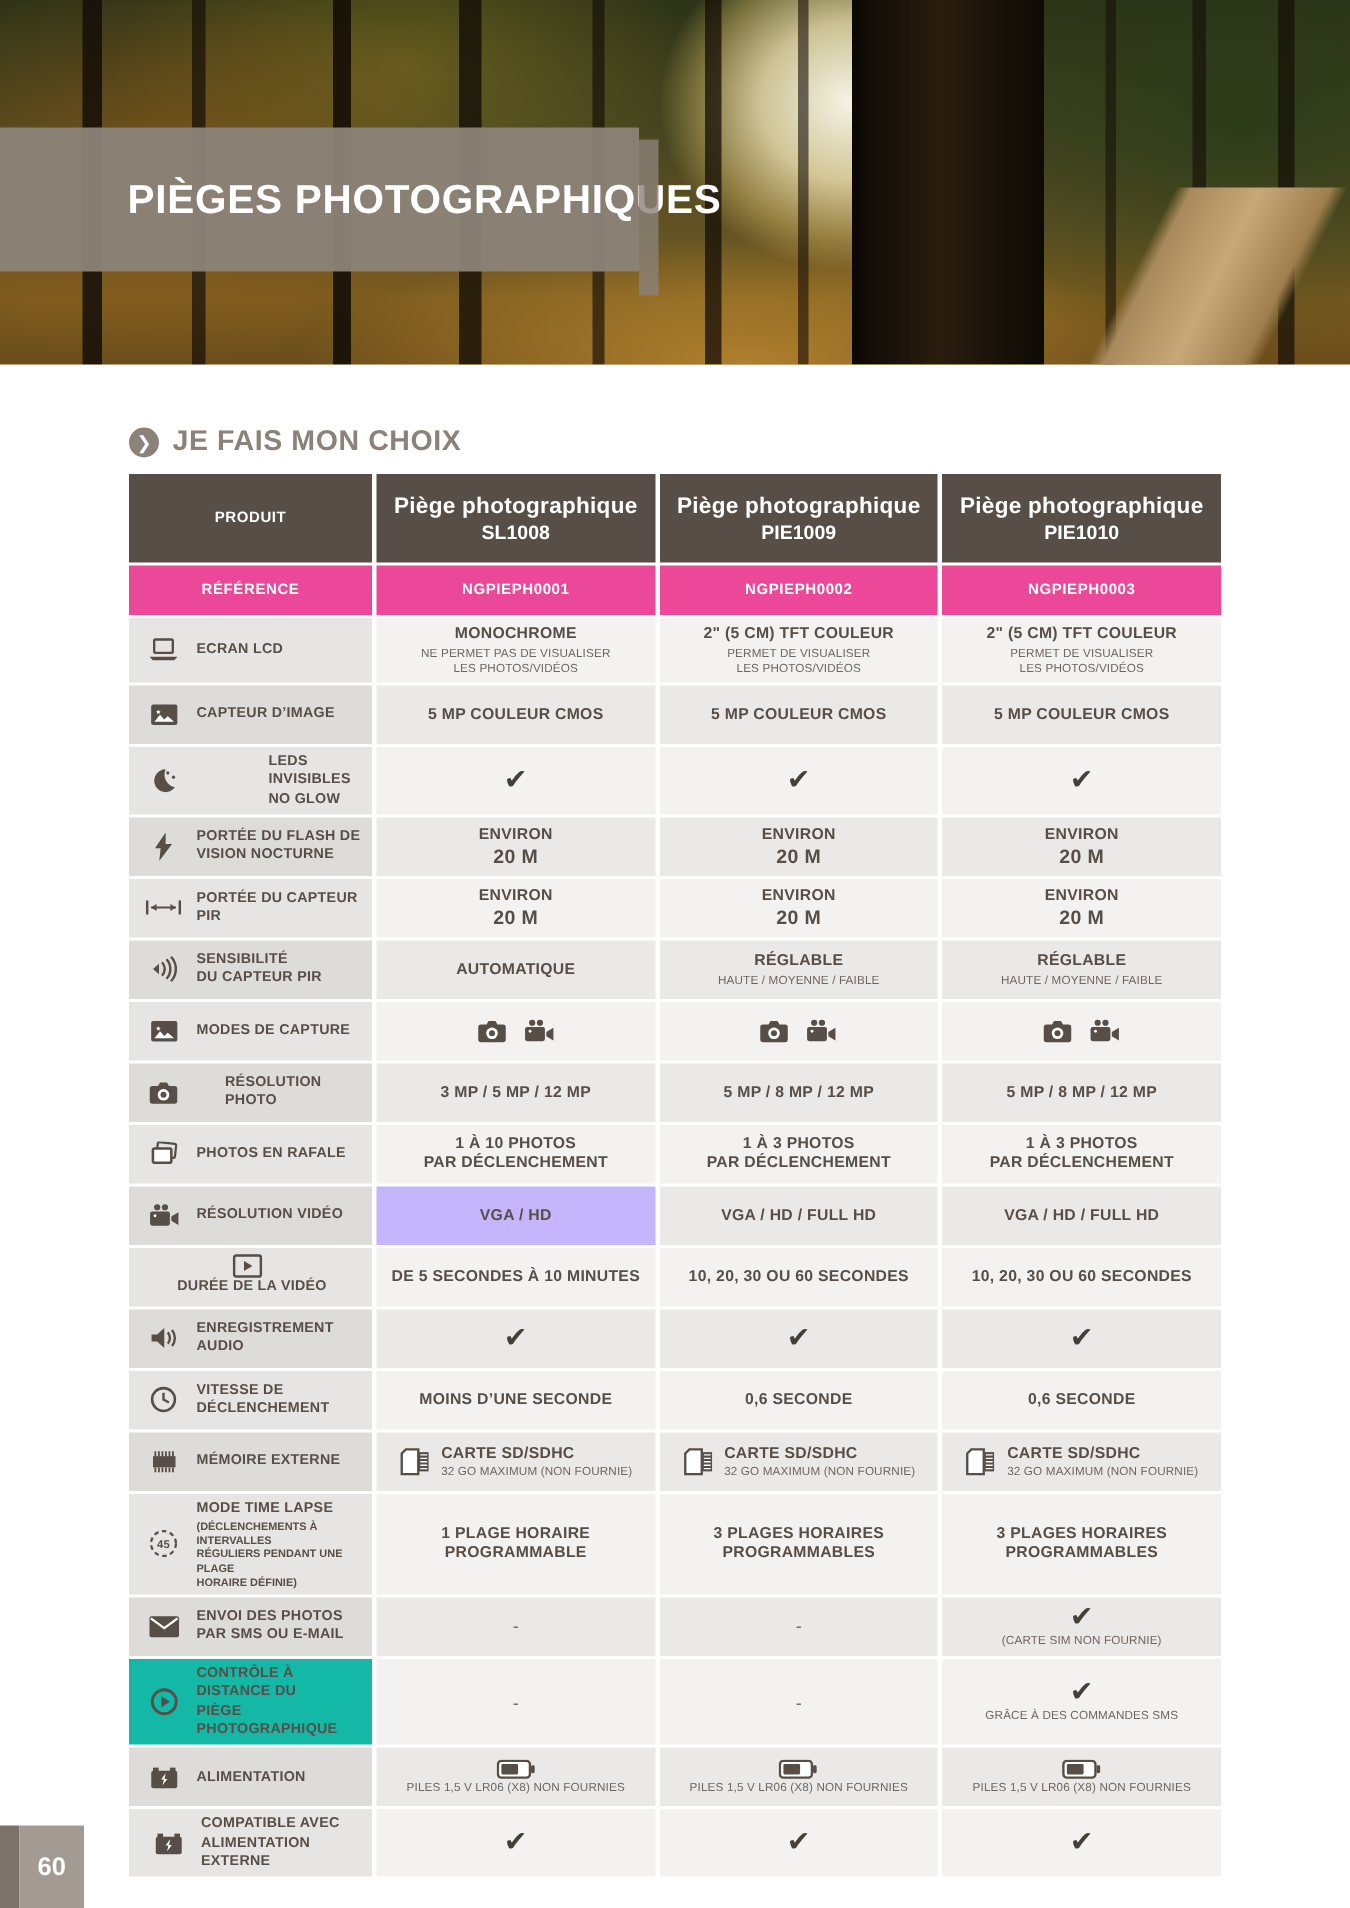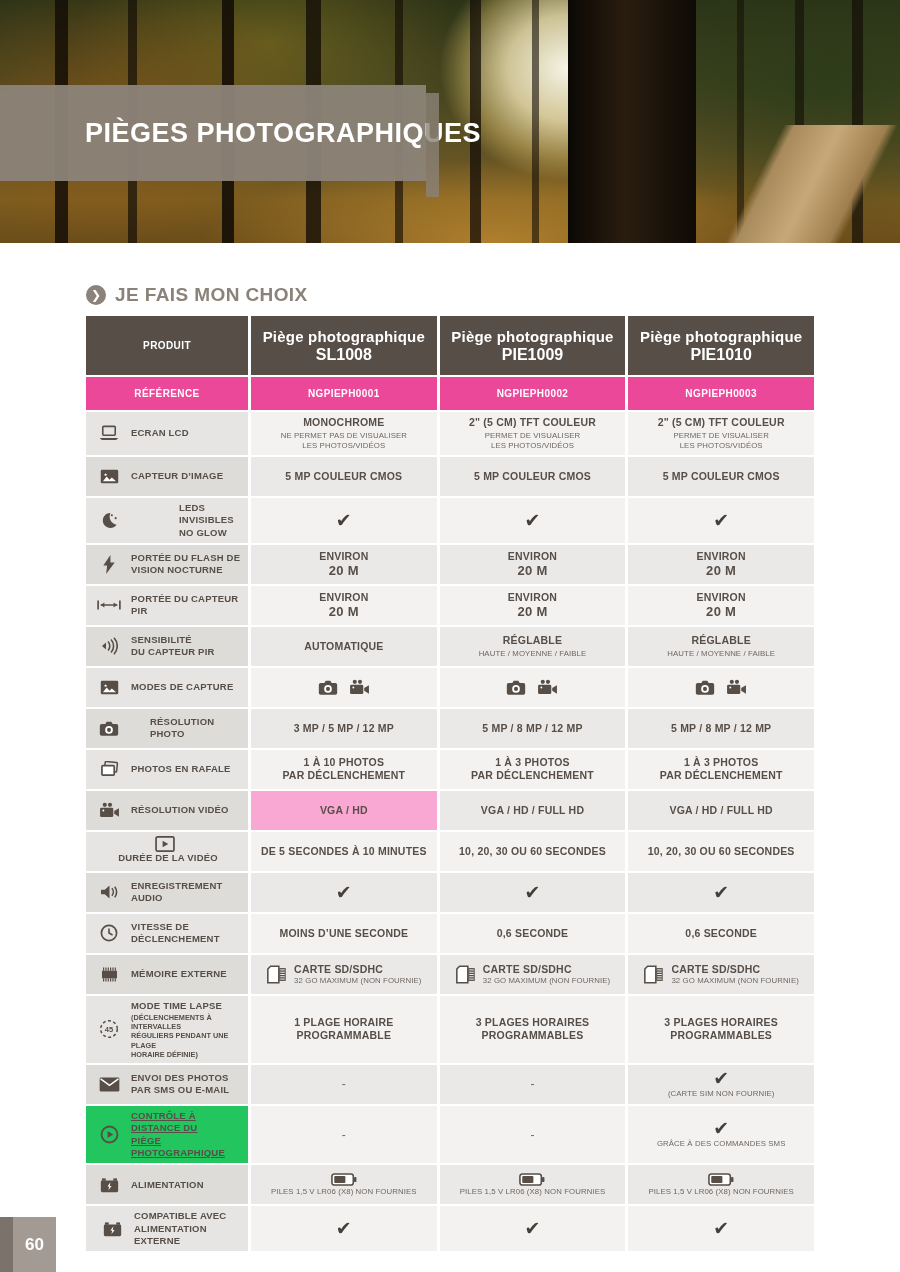--- a/index.html
+++ b/index.html
@@ -32,21 +32,21 @@
   .section-heading { display:flex; align-items:center; gap:9px; margin-top:41px; margin-bottom:10px; }
   .chev-circle { width:20px; height:20px; border-radius:50%; background:#8b8279; color:#ffffff;
     display:flex; align-items:center; justify-content:center; font-size:12px; font-weight:bold; line-height:1; }
   .section-heading h2 { color:#8b8279; font-size:19px; font-weight:bold; letter-spacing:0.4px; }
 
   
   .table { display:grid; grid-template-columns:162px 1fr 1fr 1fr; column-gap:3px; row-gap:2px; width:728px; }
   .cell { display:flex; align-items:center; justify-content:center; text-align:center; }
   .cell.hdr { height:59px; background:#564e47; color:#ffffff; flex-direction:column; }
   .cell.hdr .pname { font-size:15px; font-weight:bold; letter-spacing:0.2px; }
-  .cell.hdr .pmodel { font-size:16px; font-weight:bold; margin-top:1px; }
+  .cell.hdr .pmodel { font-size:13px; font-weight:bold; margin-top:1px; }
   .cell.hdr.corner { font-size:10px; font-weight:bold; letter-spacing:0.4px; }
   .cell.ref { height:33px; background:#ec4899; color:#ffffff; font-size:10px; font-weight:bold; letter-spacing:0.4px; }
 
   .cell.label { justify-content:flex-start; text-align:left; padding:4px 6px 4px 8px; min-height:39px;
     color:#564e47; font-size:9.5px; font-weight:bold; letter-spacing:0.2px; line-height:1.3; }
   .cell.label .icon-box { width:30px; min-width:30px; display:flex; justify-content:center; margin-right:7px; }
   .cell.label .sublabel { font-weight:bold; font-size:7.3px; letter-spacing:0; line-height:1.25; margin-top:1px; }
 
   .cell.data { flex-direction:column; min-height:39px; padding:4px 8px; color:#564e47; }
   .cell.data .main { font-size:10.5px; font-weight:bold; letter-spacing:0.2px; line-height:1.3; }
@@ -367,21 +367,21 @@
                 <circle cx="7" cy="3" r="2.2" fill="#564e47"></circle>
                 <circle cx="12.5" cy="3" r="2.2" fill="#564e47"></circle>
                 <rect x="2" y="6" width="14" height="10" rx="1.5" fill="#564e47"></rect>
                 <path d="M17 9.5l5-3v9l-5-3z" fill="#564e47"></path>
                 <circle cx="5.5" cy="9" r="1" fill="#fff"></circle>
               </svg>
             </span>
           </span>
           <span>RÉSOLUTION VIDÉO</span>
         </div>
-        <div class="cell data" style="background: #f9a8d4; text-align: center;">
+        <div class="cell data" style="background: #c4b5fd; text-align: center;">
           <div class="main">VGA / HD</div>
         </div>
         <div class="cell data" style="background: rgb(235, 233, 232);">
           <div class="main">VGA / HD / FULL HD</div>
         </div>
         <div class="cell data" style="background: rgb(235, 233, 232);">
           <div class="main">VGA / HD / FULL HD</div>
         </div>
         <div class="cell label" style="background: rgb(231, 229, 227); flex-direction: column;">
           <span class="icon-box">
@@ -558,21 +558,21 @@
         <div class="cell data" style="background: rgb(235, 233, 232);">
           <span class="dash">-</span>
         </div>
         <div class="cell data" style="background: rgb(235, 233, 232);">
           <span class="dash">-</span>
         </div>
         <div class="cell data" style="background: rgb(235, 233, 232);">
           <span class="check">✔</span>
           <div class="sub">(CARTE SIM NON FOURNIE)</div>
         </div>
-        <div class="cell label" style="background: #22c55e; text-decoration: underline;">
+        <div class="cell label" style="background: #14b8a6;">
           <span class="icon-box">
             <span style="display: inline-flex;">
               <svg class="ic" width="19" height="19" viewBox="0 0 20 20">
                 <circle cx="10" cy="10" r="8.4" fill="none" stroke="#564e47" stroke-width="2"></circle>
                 <path d="M8 6.2l6 3.8-6 3.8z" fill="#564e47"></path>
               </svg>
             </span>
           </span>
           <span>CONTRÔLE À DISTANCE DU<br>PIÈGE PHOTOGRAPHIQUE</span>
         </div>

